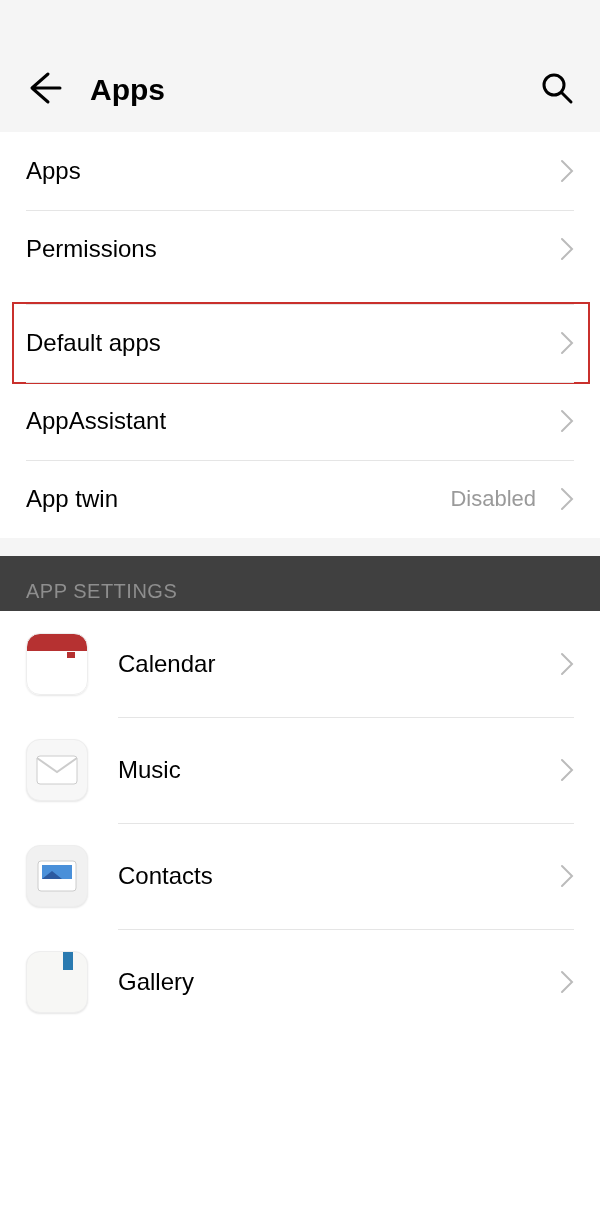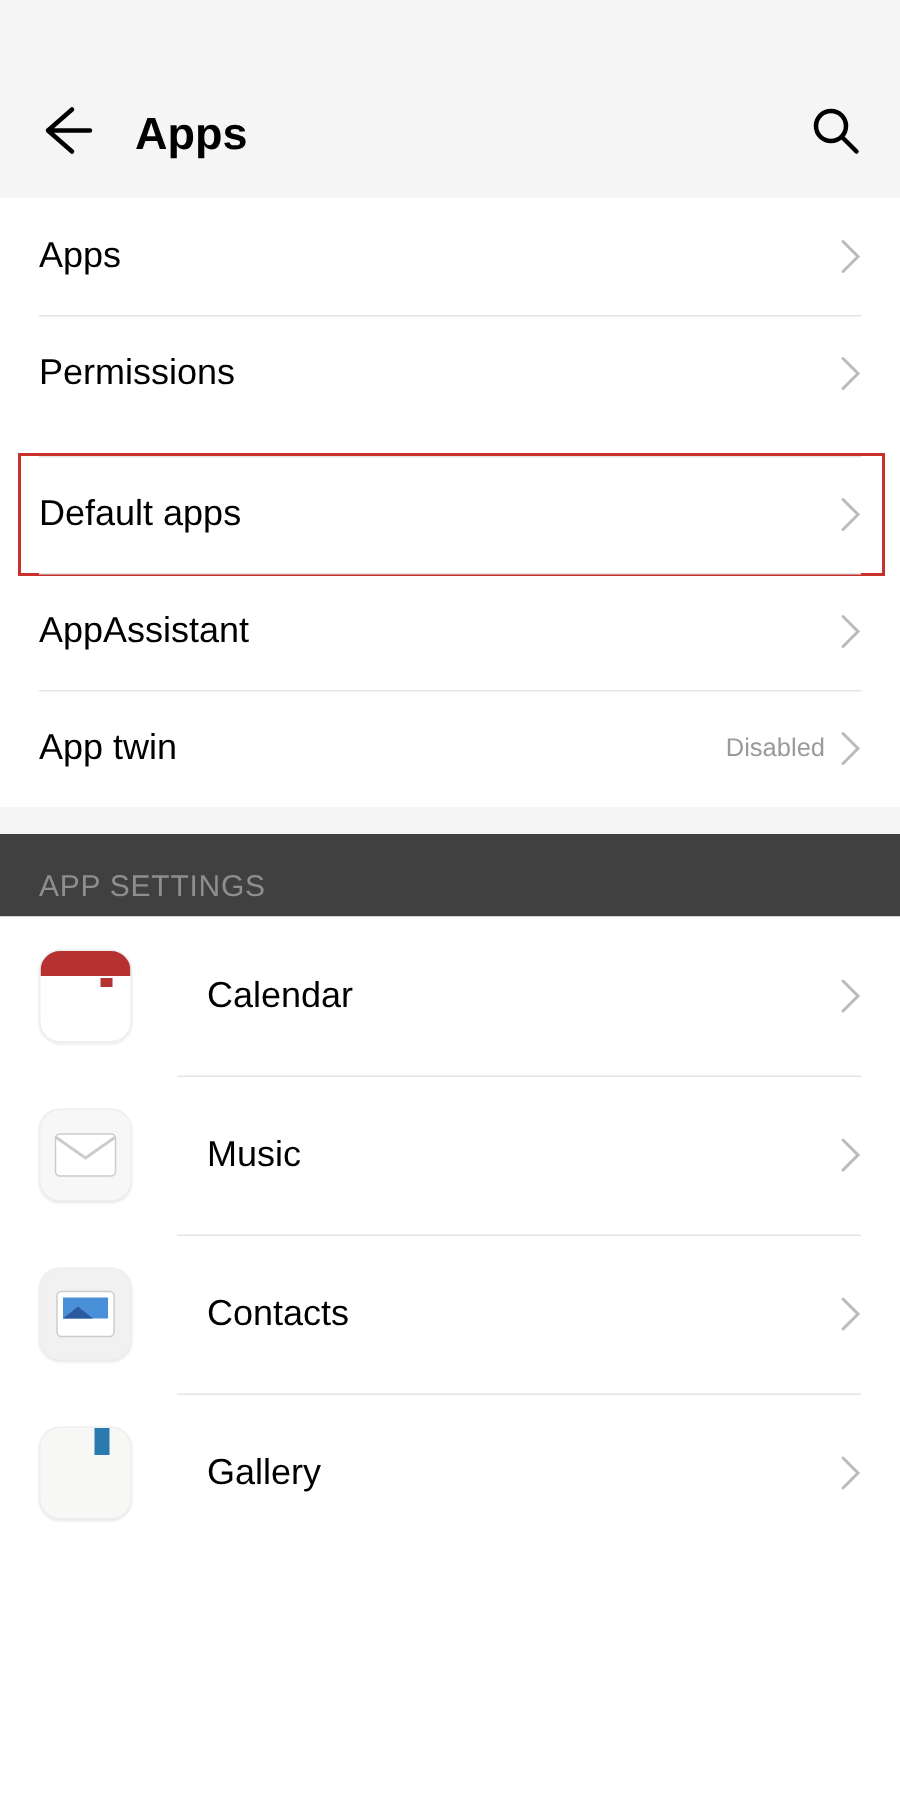--- a/index.html
+++ b/index.html
@@ -19,21 +19,21 @@
   .section { background: #fff; }
   .row {
     display: flex;
     align-items: center;
     min-height: 78px;
     padding: 0 26px;
     position: relative;
     cursor: pointer;
   }
   .row-label { font-size: 24px; flex: 1; }
-  .row-value { font-size: 17px; color: #9a9a9a; margin-right: 10px; }
+  .row-value { font-size: 22px; color: #9a9a9a; margin-right: 24px; }
   .chevron { flex: 0 0 auto; }
   .chevron svg { display: block; }
   .row + .row::before {
     content: "";
     position: absolute;
     left: 26px; right: 26px; top: 0;
     height: 1px;
     background: #e5e5e5;
   }
 
@@ -55,21 +55,20 @@
     background: #404040;
   }
 
   .app-row {
     display: flex;
     align-items: center;
     height: 106px;
     padding: 0 26px;
     cursor: pointer;
     position: relative;
-    gap: 20px;
   }
   .app-icon {
     width: 62px; height: 62px;
     border-radius: 14px;
     flex: 0 0 auto;
     display: flex; align-items: center; justify-content: center;
     box-shadow: 0 1px 2px rgba(0,0,0,0.1);
   }
   .app-label { font-size: 24px; margin-left: 30px; flex: 1; }
   .app-row + .app-row::before {

